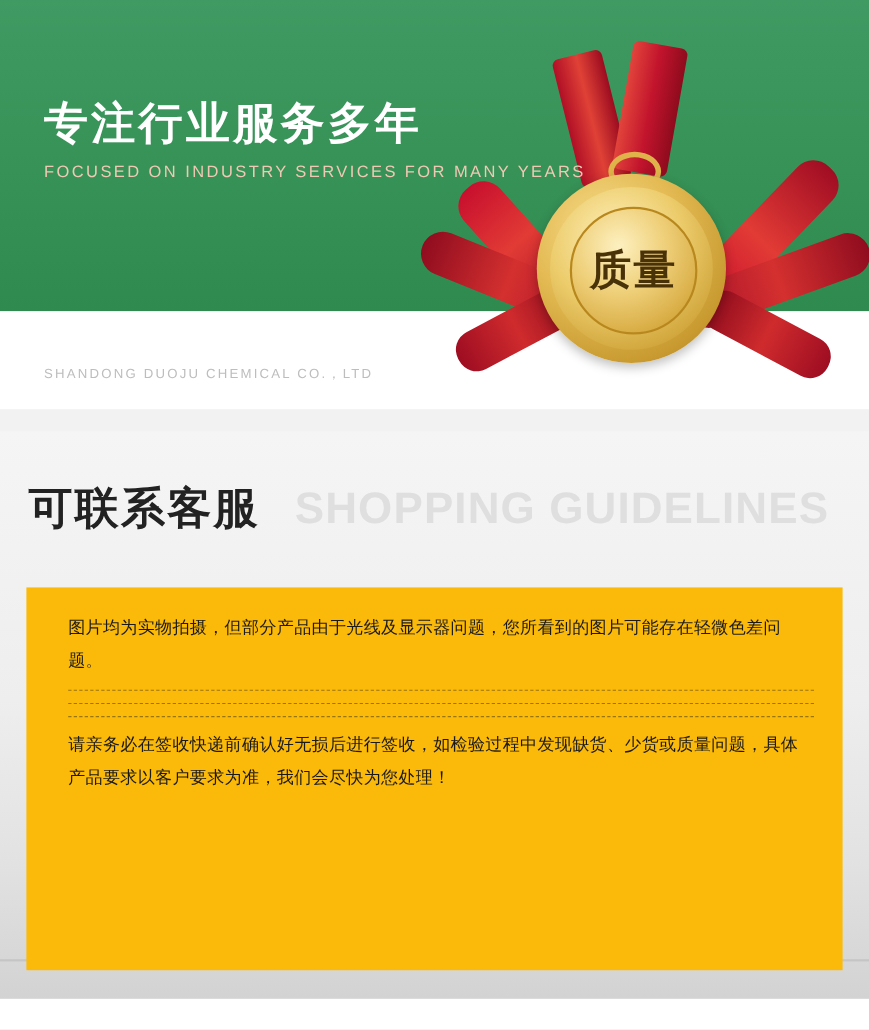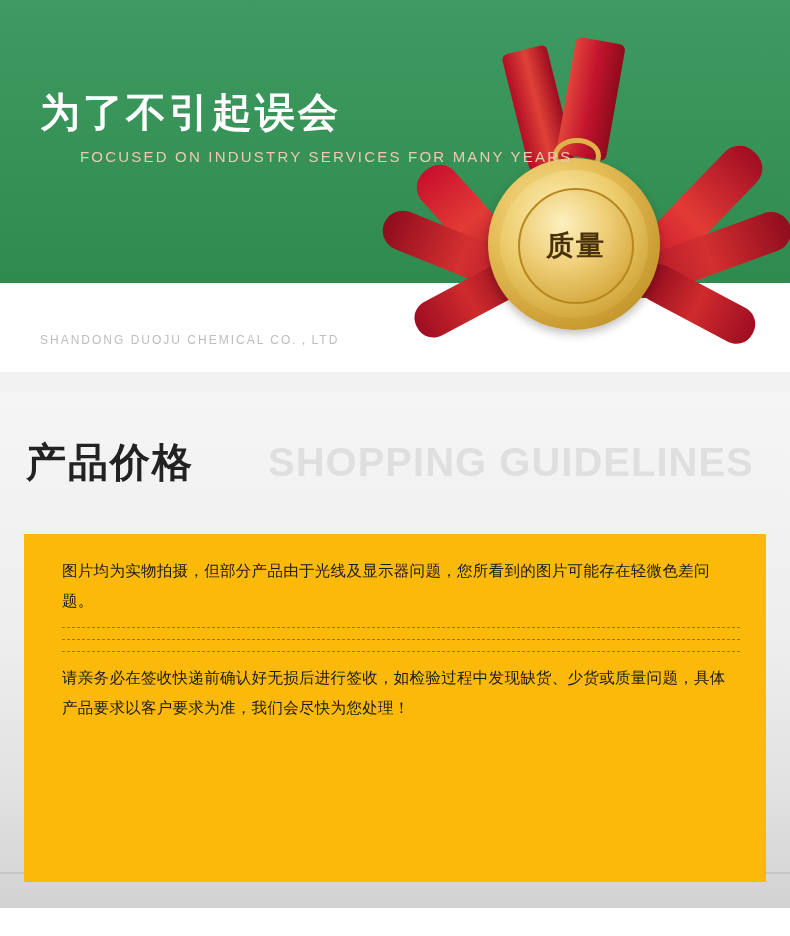--- a/index.html
+++ b/index.html
@@ -55,21 +55,20 @@
   }
   .banner-subtitle {
     position: absolute;
     left: 40px;
     top: 148px;
     font-size: 15px;
     color: #f0c9b4;
     letter-spacing: 2.2px;
     white-space: nowrap;
     font-family: "Liberation Sans", sans-serif;
-    margin-left: 40px;
   }
   .company-cn {
     position: absolute;
     left: 40px;
     top: 300px;
     font-size: 24px;
     color: #333333;
     letter-spacing: 1px;
     white-space: nowrap;
   }
@@ -132,21 +131,21 @@
     left: 30px; top: 30px;
     width: 112px; height: 112px;
     border-radius: 50%;
     background: radial-gradient(circle at 38% 30%, #fdf0c0 0%, #efd07a 40%, #d6a93f 80%, #bd8e2b 100%);
     border: 2px solid #b8881f;
     display: flex;
     align-items: center;
     justify-content: center;
   }
   .medal-text {
-    font-size: 28px;
+    font-size: 38px;
     font-weight: bold;
     color: #4a3208;
     letter-spacing: 2px;
     line-height: 1;
     white-space: nowrap;
     text-align: center;
   }
 
   
   .guidelines {
@@ -251,32 +250,32 @@
       <div class="ribbon r2"></div>
       <div class="ring"></div>
       <div class="medal-outer">
         <div class="medal-mid2"></div>
         <div class="medal-inner">
           <span class="medal-text">质量</span>
         </div>
       </div>
     </div>
 
-    <div class="banner-title">为了不引起误会</div>
+    <div class="banner-title">专注行业服务多年</div>
     <div class="banner-subtitle">FOCUSED ON INDUSTRY SERVICES FOR MANY YEARS</div>
     <div class="company-en">SHANDONG DUOJU CHEMICAL CO.，LTD</div>
   </div>
 
   <div class="guidelines">
     <div class="bg-photo"></div>
     <div class="bg-line-a"></div>
     <div class="bg-line-b"></div>
 
     <div class="sec-title-en">SHOPPING GUIDELINES</div>
-    <div class="sec-title-cn">产品价格</div>
+    <div class="sec-title-cn">可联系客服</div>
 
     <div class="notice-box">
       <p class="notice-p">图片均为实物拍摄，但部分产品由于光线及显示器问题，您所看到的图片可能存在轻微色差问题。</p>
       <div class="divider"></div>
       <div class="divider"></div>
       <div class="divider"></div>
       <p class="notice-p">请亲务必在签收快递前确认好无损后进行签收，如检验过程中发现缺货、少货或质量问题，具体产品要求以客户要求为准，我们会尽快为您处理！</p>
     </div>
   </div>
 

